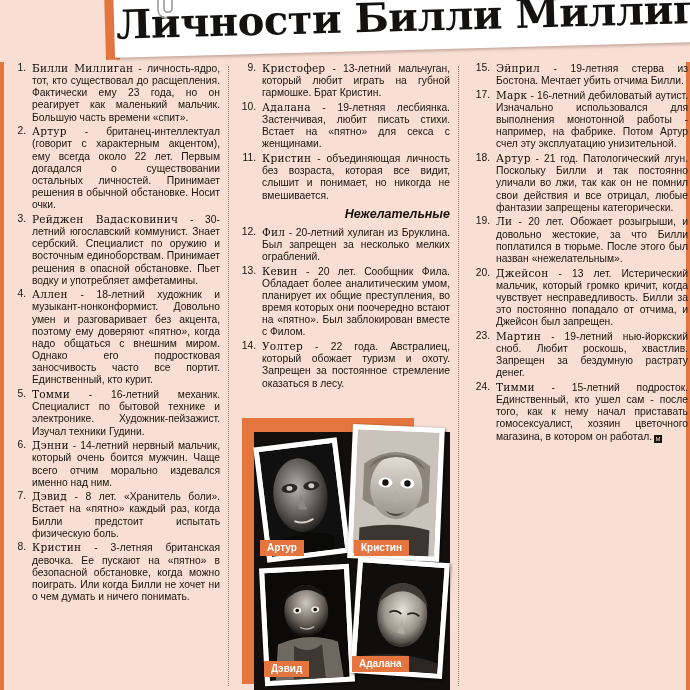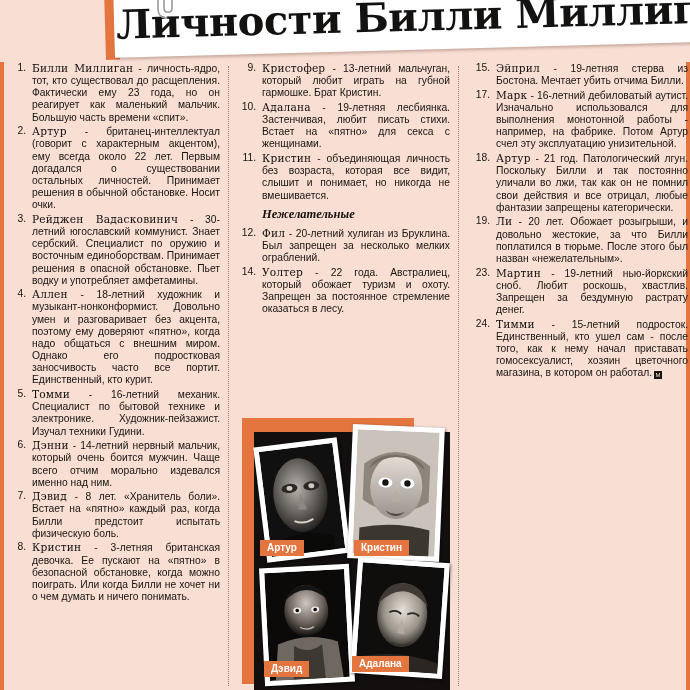--- a/index.html
+++ b/index.html
@@ -136,26 +136,27 @@
     color: #18140f;
   }
   li.entry .nm {
     font-family: "DejaVu Serif", "Liberation Serif", serif;
     font-weight: normal;
     font-size: 10.6px;
     letter-spacing: 0.2px;
     color: #100d0a;
   }
   .subhead {
-    font-family: Liberation Serif, serif;
+    font-family: Liberation Sans, sans-serif;
     font-weight: bold;
     font-style: italic;
     font-size: 12.5px;
     color: #15110d;
     margin: 5px 0 5px 24px;
+    text-align: right;
   }
   .endmark {
     display: inline-block;
     width: 8px;
     height: 8px;
     background: #18140f;
     color: #f8ded3;
     font-size: 6px;
     line-height: 8px;
     text-align: center;
@@ -256,30 +257,32 @@
 
   <div class="col col-2">
     <ol class="plist" id="list-c2a">
         <li class="entry"><span class="num">9.</span><span class="nm">Кристофер</span><span> - 13-летний мальчуган, который любит играть на губной гармошке. Брат Кристин.</span></li>
         <li class="entry"><span class="num">10.</span><span class="nm">Адалана</span><span> - 19-летняя лесбиянка. Застенчивая, любит писать стихи. Встает на «пятно» для секса с женщинами.</span></li>
         <li class="entry"><span class="num">11.</span><span class="nm">Кристин</span><span> - объединяющая личность без возраста, которая все видит, слышит и понимает, но никогда не вмешивается.</span></li>
       </ol>
     <div class="subhead">Нежелательные</div>
     <ol class="plist" id="list-c2b">
         <li class="entry"><span class="num">12.</span><span class="nm">Фил</span><span> - 20-летний хулиган из Бруклина. Был запрещен за несколько мелких ограблений.</span></li>
+        <li class="entry"><span class="num">13.</span><span class="nm">Кевин</span><span> - 20 лет. Сообщник Фила. Обладает более аналитическим умом, планирует их общие преступления, во время которых они поочередно встают на «пятно». Был заблокирован вместе с Филом.</span></li>
         <li class="entry"><span class="num">14.</span><span class="nm">Уолтер</span><span> - 22 года. Австралиец, который обожает туризм и охоту. Запрещен за постоянное стремление оказаться в лесу.</span></li>
       </ol>
   </div>
 
   <div class="col col-3">
     <ol class="plist" id="list-c3">
         <li class="entry"><span class="num">15.</span><span class="nm">Эйприл</span><span> - 19-летняя стерва из Бостона. Мечтает убить отчима Билли.</span></li>
         <li class="entry"><span class="num">17.</span><span class="nm">Марк</span><span> - 16-летний дебиловатый аутист. Изначально использовался для выполнения монотонной работы - например, на фабрике. Потом Артур счел эту эксплуатацию унизительной.</span></li>
         <li class="entry"><span class="num">18.</span><span class="nm">Артур</span><span> - 21 год. Патологический лгун. Поскольку Билли и так постоянно уличали во лжи, так как он не помнил свои действия и все отрицал, любые фантазии запрещены категорически.</span></li>
         <li class="entry"><span class="num">19.</span><span class="nm">Ли</span><span> - 20 лет. Обожает розыгрыши, и довольно жестокие, за что Билли поплатился в тюрьме. После этого был назван «нежелательным».</span></li>
+        <li class="entry"><span class="num">20.</span><span class="nm">Джейсон</span><span> - 13 лет. Истерический мальчик, который громко кричит, когда чувствует несправедливость. Билли за это постоянно попадало от отчима, и Джейсон был запрещен.</span></li>
         <li class="entry"><span class="num">23.</span><span class="nm">Мартин</span><span> - 19-летний нью-йоркский сноб. Любит роскошь, хвастлив. Запрещен за бездумную растрату денег.</span></li>
         <li class="entry"><span class="num">24.</span><span class="nm">Тимми</span><span> - 15-летний подросток. Единственный, кто ушел сам - после того, как к нему начал приставать гомосексуалист, хозяин цветочного магазина, в котором он работал.</span><span class="endmark">М</span></li>
       </ol>
   </div>
 </div>
 
 <div class="collage">
   <div class="collage-orange"></div>
   <div class="collage-black"></div>
 

